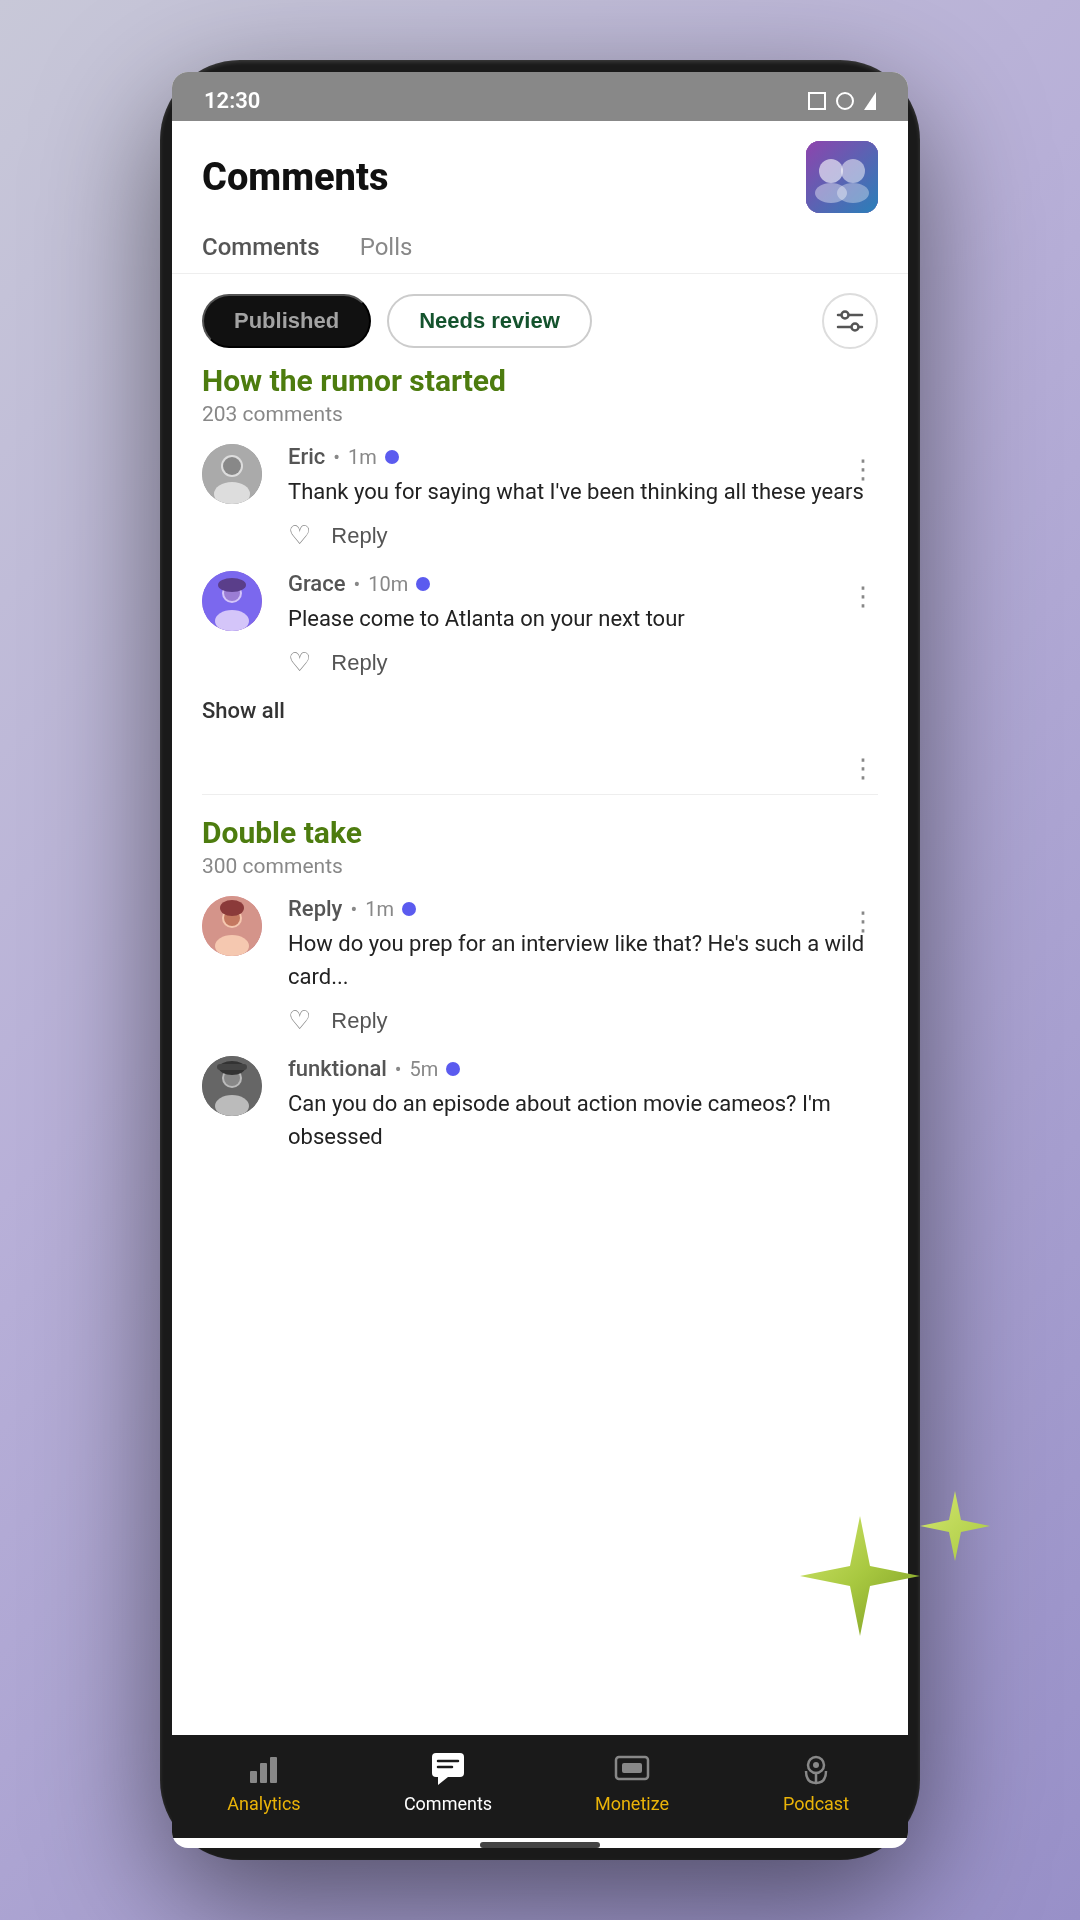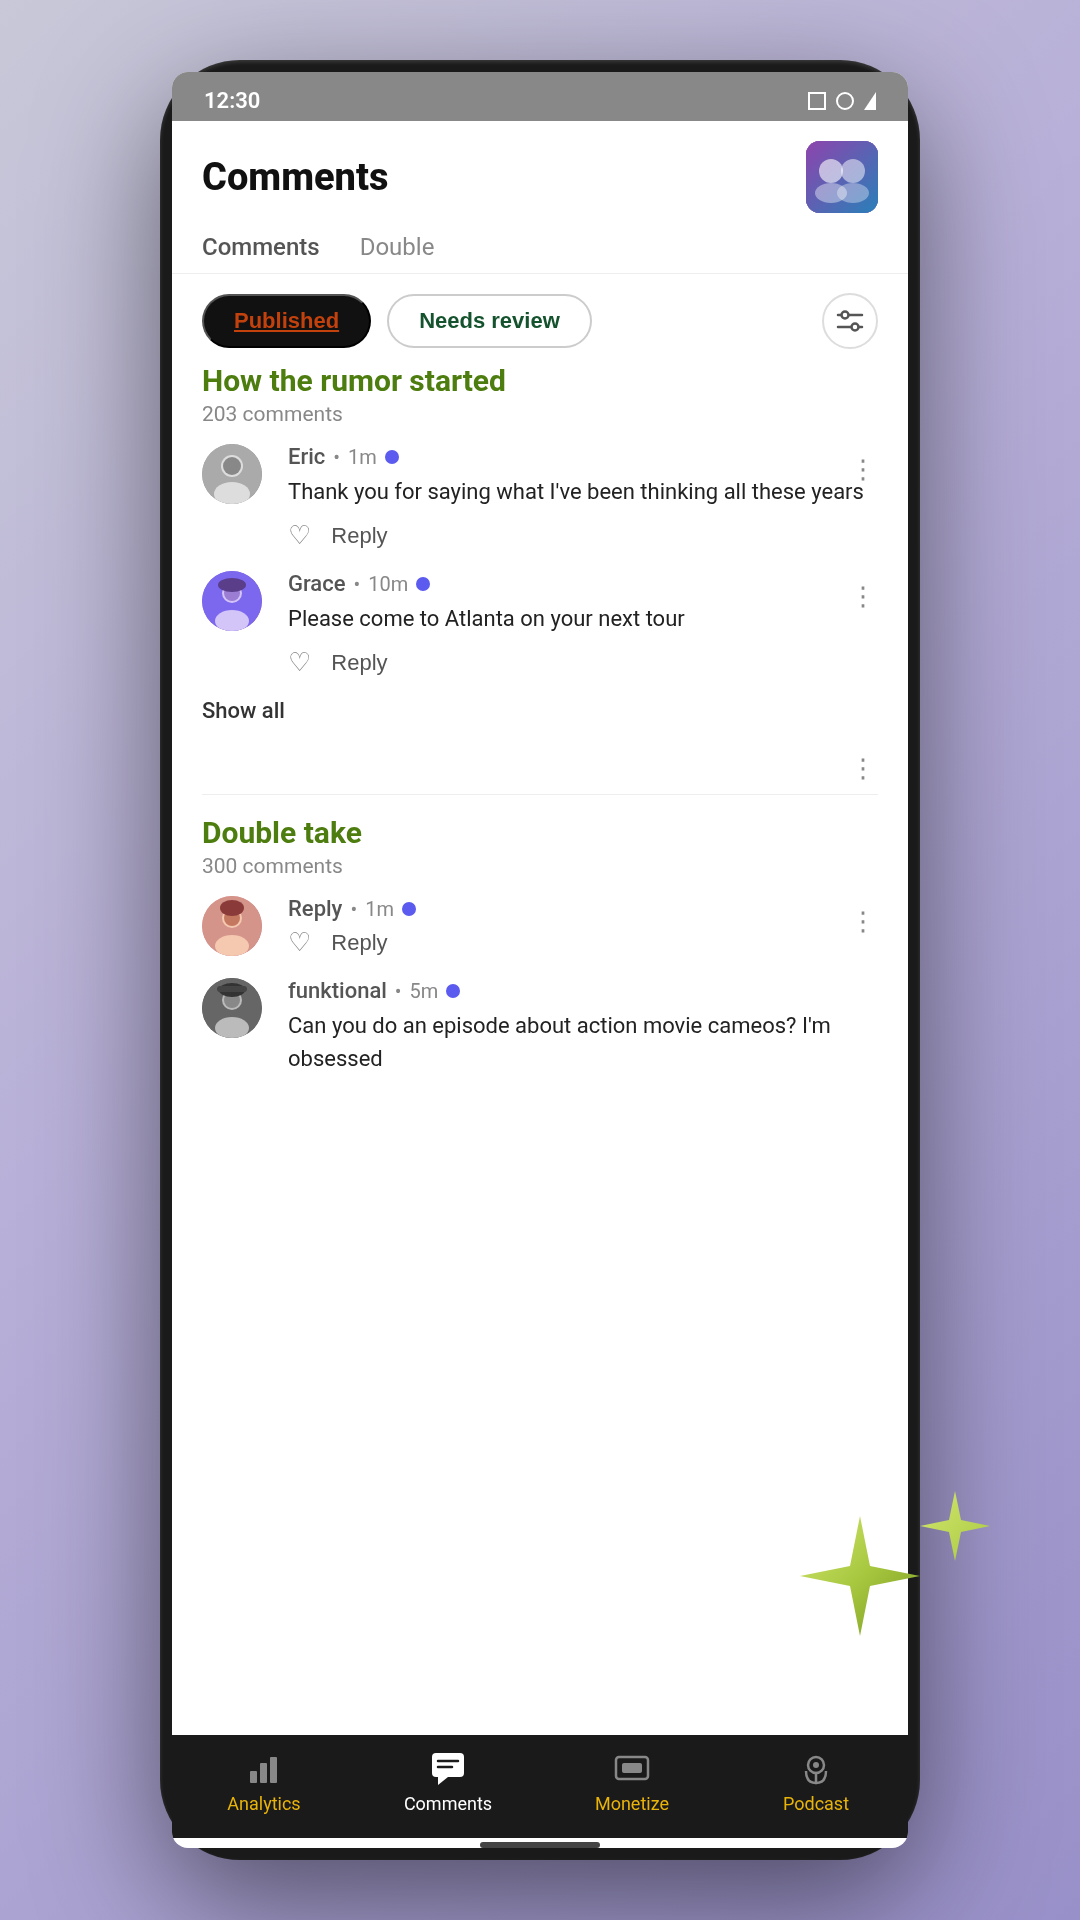--- a/index.html
+++ b/index.html
@@ -154,22 +154,21 @@
     .pill {
       padding: 12px 30px;
       border-radius: 50px;
       font-size: 22px;
       font-weight: 600;
       cursor: pointer;
     }
 
     .pill.active {
       background: #111;
-      color: #c2410c;
-      text-decoration: underline;
+      color: #a3a3a3;
     }
 
     .pill.inactive {
       background: transparent;
       border: 2px solid #ccc;
       color: #14532d;
     }
 
     .filter-icon-btn {
       width: 56px;
@@ -419,21 +418,21 @@
               <circle cx="47" cy="30" r="12" fill="rgba(255,255,255,0.5)"></circle>
               <ellipse cx="25" cy="52" rx="16" ry="10" fill="rgba(255,255,255,0.4)"></ellipse>
               <ellipse cx="47" cy="52" rx="16" ry="10" fill="rgba(255,255,255,0.35)"></ellipse>
             </svg>
           </div>
         </div>
       </div>
 
       <div class="tabs-row">
         <div class="tab active">Comments</div>
-        <div class="tab">Double</div>
+        <div class="tab">Polls</div>
       </div>
 
       <div class="filter-row">
         <div class="filter-pills">
           <button class="pill active">Published</button>
           <button class="pill inactive">Needs review</button>
         </div>
         <div class="filter-icon-btn">
           <svg width="28" height="28" viewBox="0 0 28 28" fill="none">
             <line x1="2" y1="8" x2="26" y2="8" stroke="#555" stroke-width="2.5" stroke-linecap="round"></line>
@@ -524,20 +523,21 @@
               <ellipse cx="30" cy="12" rx="12" ry="8" fill="#8b3a3a"></ellipse>
             </svg>
           </div>
           <div class="comment-body">
             <div class="comment-meta">
               <span class="comment-author">Reply</span>
               <span class="comment-dot">•</span>
               <span class="comment-time">1m</span>
               <span class="unread-dot"></span>
             </div>
+            <div class="comment-text">How do you prep for an interview like that? He's such a wild card...</div>
             <div class="comment-actions">
               <button class="heart-btn">♡</button>
               <button class="reply-btn">Reply</button>
             </div>
           </div>
           <button class="more-btn">⋮</button>
         </div>
 
         <div class="comment-item">
           <div class="comment-avatar face-funktional">

